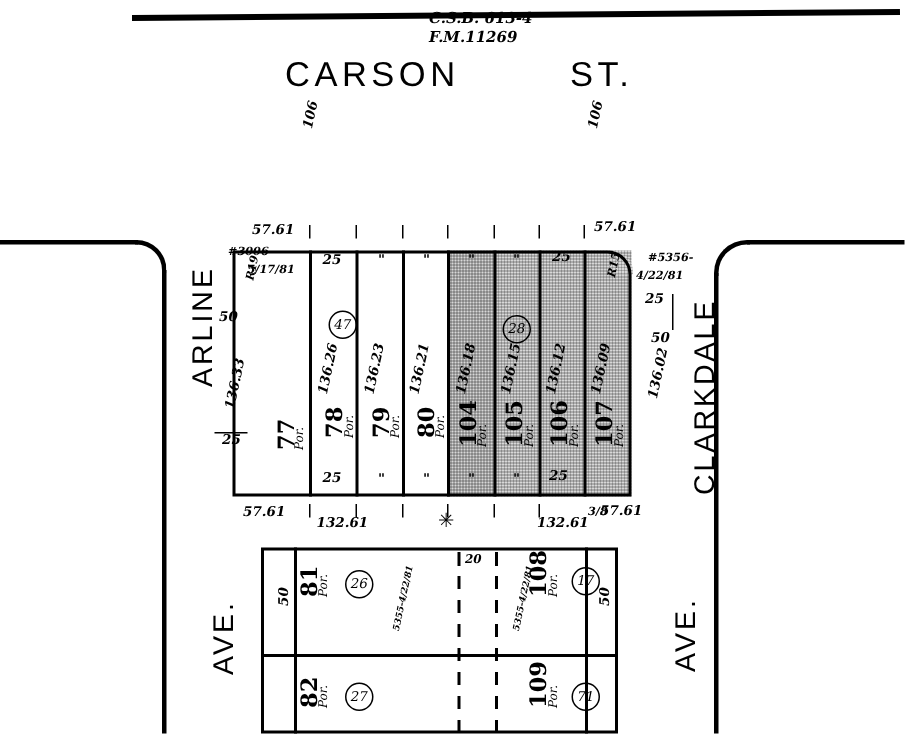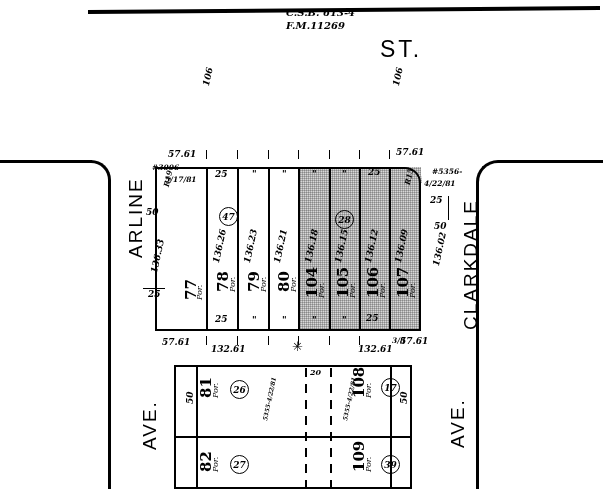--- a/index.html
+++ b/index.html
@@ -35,33 +35,34 @@
   .rot90{transform:rotate(-90deg);transform-origin:left top;}
   .rot80{transform:rotate(-78deg);transform-origin:left top;}
 
   .pnum{font-size:15px;font-family:"DejaVu Serif",serif;font-weight:bold;}
   .por{font-size:8px;font-family:"DejaVu Serif",serif;font-style:italic;}
   .dim{font-size:9px;font-family:"DejaVu Serif",serif;font-style:italic;font-weight:bold;}
   .tiny{font-size:7.5px;font-family:"DejaVu Serif",serif;font-style:italic;}
 
   .circ{position:absolute;border:1.6px solid #000;border-radius:50%;
         width:17px;height:17px;display:flex;align-items:center;justify-content:center;
-        font-size:9px;font-family:"DejaVu Serif",serif;font-style:italic;font-weight:bold;
+        font-size:9px;font-family:"DejaVu Serif",serif;font-style:italic;font-weight:normal;
         background:transparent;}
   .circ.sh{background:transparent;}
 
   .tick{position:absolute;width:1.4px;height:9px;background:#000;}
 </style>
 </head>
 <body>
 
 <div id="map">
 
   <div class="carson-rule"></div>
 
+  <div class="lbl street carson-name" style="left:190px;top:38px;">CARSON</div>
   <div class="lbl street carson-name" style="left:380px;top:38px;">ST.</div>
 
   <div class="lbl hand csb" style="left:286px;top:8px;">C.S.B. 613-4</div>
   <div class="lbl hand csb" style="left:286px;top:21px;">F.M.11269</div>
 
   <div class="lbl dim rot80" style="left:202px;top:85px;">106</div>
   <div class="lbl dim rot80" style="left:392px;top:85px;">106</div>
 
   <div class="edge" style="left:108px;top:180px;width:3px;height:309px;"></div>
   <div class="edge" style="left:0px;top:160px;width:92px;height:3px;"></div>
@@ -209,17 +210,17 @@
 
   <div class="lbl hand dim rot90" style="left:186px;top:404px;">50</div>
   <div class="lbl hand dim rot90" style="left:400px;top:404px;">50</div>
 
   <div class="lbl pnum rot90" style="left:199px;top:472px;">82</div>
   <div class="lbl por rot90" style="left:212px;top:472px;">Por.</div>
   <div class="circ" style="left:230px;top:455px;">27</div>
 
   <div class="lbl pnum rot90" style="left:352px;top:472px;">109</div>
   <div class="lbl por rot90" style="left:365px;top:472px;">Por.</div>
-  <div class="circ" style="left:381px;top:455px;">39</div>
+  <div class="circ" style="left:381px;top:455px;">71</div>
 
   <div class="lbl" style="left:292px;top:340px;font-size:13px;">✳</div>
 
 </div>
 
 </body></html>

